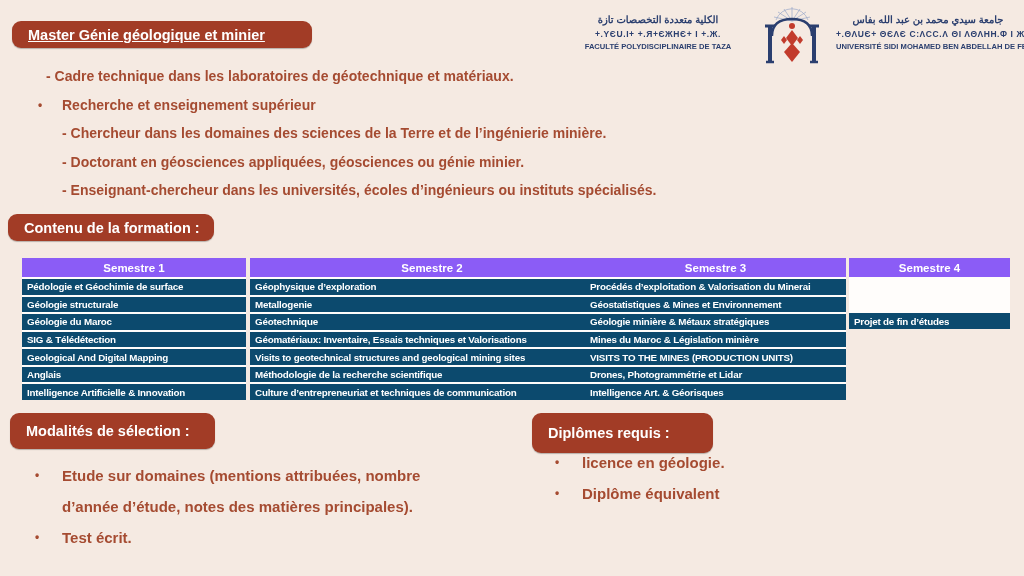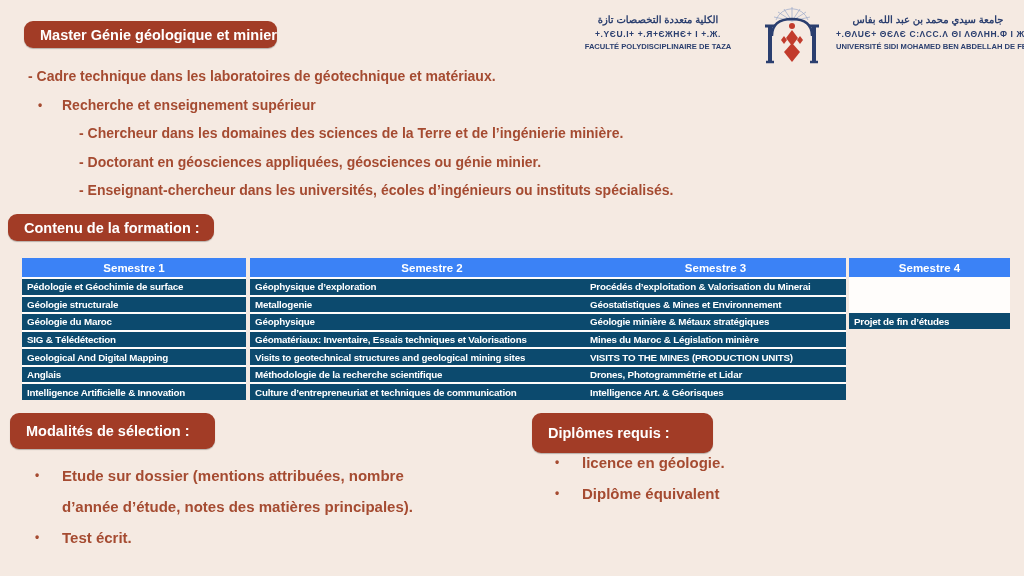--- a/index.html
+++ b/index.html
@@ -11,21 +11,21 @@
 
   
   .accent-box {
     position:absolute; box-sizing:border-box;
     background:#A23C26; color:#FFFFFF;
     font-weight:bold; font-size:14.5px;
     border-radius:9px; display:flex; align-items:center;
     padding:0 16px; box-shadow:0 1px 1px rgba(0,0,0,0.25);
     white-space:nowrap;
   }
-  #title-box     { left:24px;  top:21px;  width:253px; height:27px; }
+  #title-box     { left:12px;  top:21px;  width:300px; height:27px;text-decoration:underline; }
   #contenu-box   { left:8px;   top:214px; width:206px; height:27px; }
   #modalites-box { left:10px;  top:413px; width:205px; height:36px; }
   #diplomes-box  { left:532px; top:413px; width:181px; height:40px; }
 
   
   .inst-header {
     position:absolute; top:6px; right:4px;
     display:flex; align-items:flex-start; gap:6px;
   }
   .inst-block { color:#2B3F6F; text-align:center; }
@@ -36,36 +36,36 @@
   .inst-latin    { font-size:7.6px; font-weight:bold; line-height:11px; white-space:nowrap; }
 
   
   .careers { position:absolute; left:0; top:62px; width:1010px; }
   .career-line {
     min-height:28.5px; display:flex; align-items:center;
     color:#A54B31; font-weight:bold; font-size:14px;
   }
   .career-line .bullet { width:24px; font-size:12px; }
   .indent-0 { padding-left:38px; }
-  .indent-1 { padding-left:28px; }
-  .indent-2 { padding-left:79px; }
+  .indent-1 { padding-left:46px; }
+  .indent-2 { padding-left:62px; }
 
   
   .tables-wrap { position:absolute; left:0; top:258px; width:1024px; height:142px; }
   .sem-table {
     position:absolute; top:0; height:142px;
     background:#FFFDFB; display:flex; flex-direction:column;
     box-sizing:border-box;
   }
   .sem-1 { left:22px;  width:224px; }
   .sem-2 { left:250px; width:364px; }
   .sem-3 { left:585px; width:261px; }
   .sem-4 { left:849px; width:161px; height:auto; }
   .sem-header {
-    flex:0 0 19px; background:#3b82f6; color:#FFFFFF;
+    flex:0 0 19px; background:#8b5cf6; color:#FFFFFF;
     font-weight:bold; font-size:11.5px;
     display:flex; align-items:center; justify-content:center;
   }
   .sem-row {
     flex:1 1 0; margin-top:2px; background:#0c4a6e; color:#FFFFFF;
     font-weight:bold; font-size:9.8px; letter-spacing:-0.2px;
     display:flex; align-items:center; padding:0 3px 0 5px;
     white-space:nowrap; overflow:hidden;
   }
   .sem-4 .sem-row { flex:0 0 16px;margin-top:36px; }
@@ -156,21 +156,21 @@
         <div class="sem-row">Géologie du Maroc</div>
         <div class="sem-row">SIG &amp; Télédétection</div>
         <div class="sem-row">Geological And Digital Mapping</div>
         <div class="sem-row">Anglais</div>
         <div class="sem-row">Intelligence Artificielle &amp; Innovation</div>
       </div>
       <div class="sem-table sem-2">
         <div class="sem-header">Semestre 2</div>
         <div class="sem-row">Géophysique d’exploration</div>
         <div class="sem-row">Metallogenie</div>
-        <div class="sem-row">Géophysique</div>
+        <div class="sem-row">Géotechnique</div>
         <div class="sem-row">Géomatériaux: Inventaire, Essais techniques et Valorisations</div>
         <div class="sem-row">Visits to geotechnical structures and geological mining sites</div>
         <div class="sem-row">Méthodologie de la recherche scientifique</div>
         <div class="sem-row">Culture d’entrepreneuriat et techniques de communication</div>
       </div>
       <div class="sem-table sem-3">
         <div class="sem-header">Semestre 3</div>
         <div class="sem-row">Procédés d’exploitation &amp; Valorisation du Minerai</div>
         <div class="sem-row">Géostatistiques &amp; Mines et Environnement</div>
         <div class="sem-row">Géologie minière &amp; Métaux stratégiques</div>
@@ -182,21 +182,21 @@
       <div class="sem-table sem-4">
         <div class="sem-header">Semestre 4</div>
         <div class="sem-row">Projet de fin d’études</div>
       </div>
     </div>
 
   <div class="accent-box" id="modalites-box">Modalités de sélection :</div>
   <div class="bullet-list" id="modalites-list">
       <div class="bullet-item">
         <span class="marker">•</span>
-        <span class="txt">Etude sur dossier (mentions attribuées, nombre d’année d’étude, notes des matières principales).</span>
+        <span class="txt">Etude sur domaines (mentions attribuées, nombre d’année d’étude, notes des matières principales).</span>
       </div>
       <div class="bullet-item">
         <span class="marker">•</span>
         <span class="txt">Test écrit.</span>
       </div>
     </div>
 
   <div class="accent-box" id="diplomes-box">Diplômes requis :</div>
   <div class="bullet-list" id="diplomes-list">
       <div class="bullet-item">

